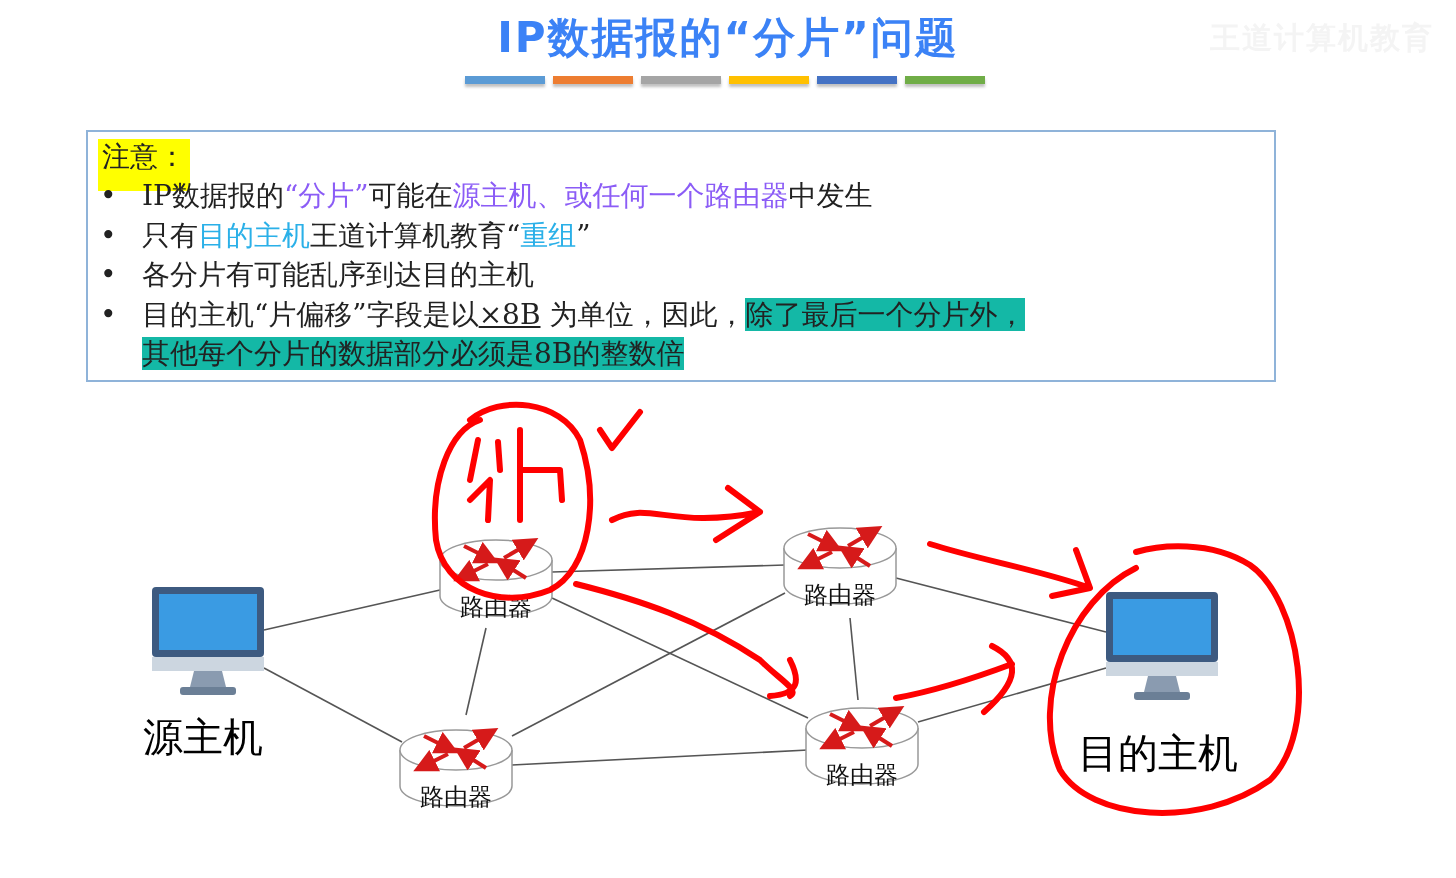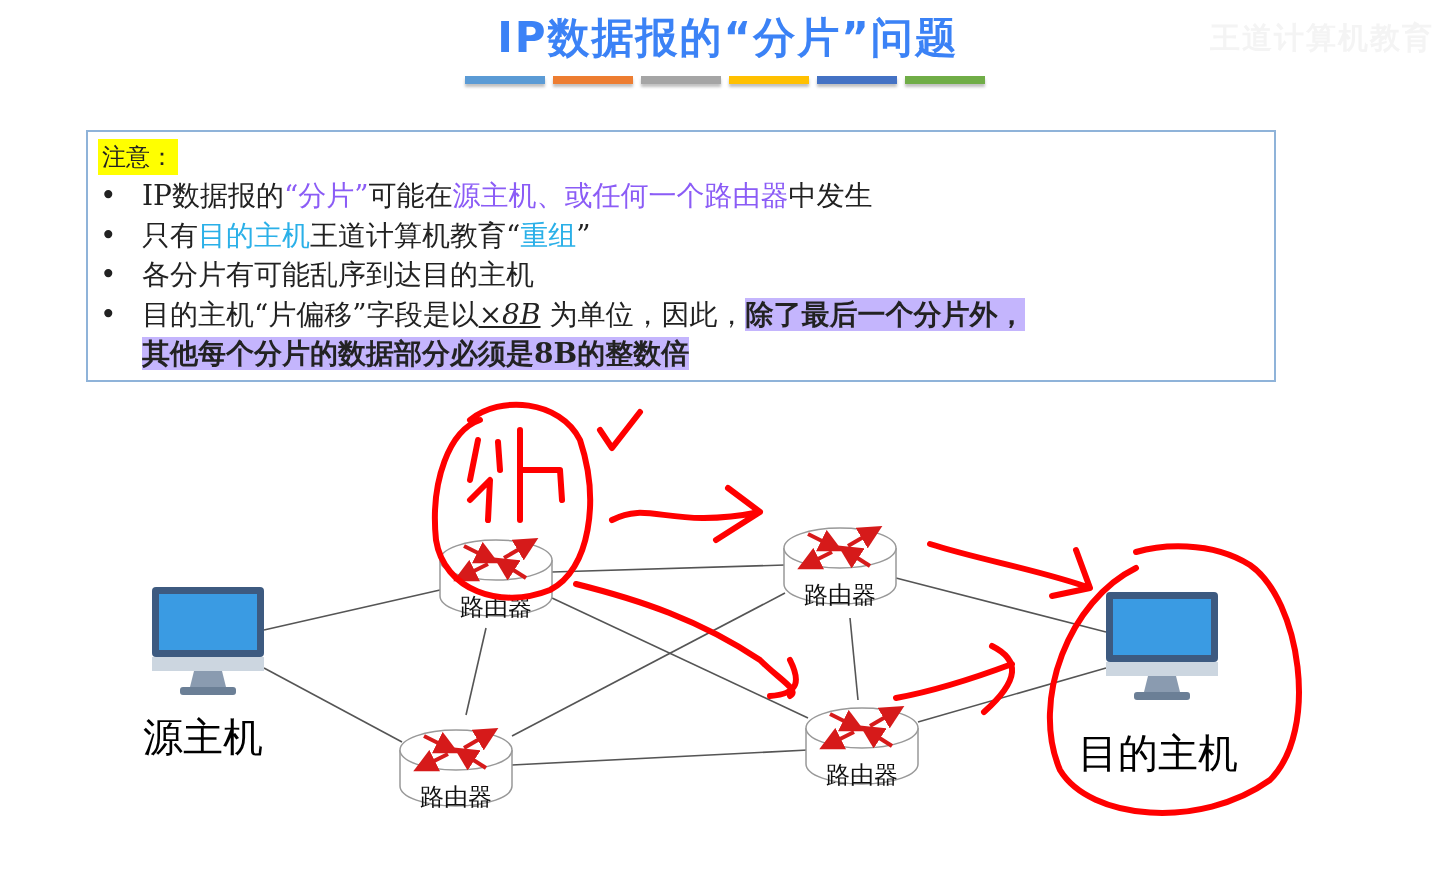--- a/index.html
+++ b/index.html
@@ -5,29 +5,29 @@
   html, body { margin:0; padding:0; }
   body { width:1456px; height:878px; background:#ffffff; position:relative; overflow:hidden;
          font-family:"DejaVu Sans","Liberation Sans",sans-serif; }
   .title { position:absolute; left:0; width:1456px; top:10px; text-align:center;
            font-size:42px; font-weight:bold; color:#3b82f6; letter-spacing:2px; }
   .bars { position:absolute; top:76px; left:465px; display:flex; gap:8px; }
   .bar { width:80px; height:8px; box-shadow:0 3px 3px rgba(0,0,0,0.25); }
   .watermark { position:absolute; top:18px; right:22px; color:#f4f4f4; font-size:30px; font-weight:bold; letter-spacing:2px; }
   .note-box { position:absolute; left:86px; top:130px; width:1190px; height:252px;
               border:2px solid #8fb3d9; box-sizing:border-box; }
-  .note-title { position:absolute; left:98px; top:139px; height:36px; padding:0 4px; background:#ffff00;
-                font-size:24px; line-height:36px; color:#222; font-family:"DejaVu Serif",serif; }
+  .note-title { position:absolute; left:98px; top:139px; height:52px; padding:0 4px; background:#ffff00;
+                font-size:28px; line-height:36px; color:#222; font-family:"DejaVu Serif",serif; }
   .line { position:absolute; left:100px; font-size:28px; line-height:36px; color:#222;
           font-family:"DejaVu Serif",serif; white-space:nowrap; }
   .bullet { display:inline-block; width:42px; }
   .red { color:#8b5cf6; }
   .cyan { color:#2ab0e8; }
-  .hl { background:#c4b5fd;font-weight:bold; }
-  .ul { text-decoration:underline;font-style:italic; }
+  .hl { background:#14b8a6; }
+  .ul { text-decoration:underline; }
   .diagram { position:absolute; left:0; top:0; width:1456px; height:878px; }
   .label { position:absolute; font-size:40px; color:#000000; font-family:"DejaVu Sans",sans-serif; }
   .rlabel { font-family:"DejaVu Sans",sans-serif; font-size:24px; fill:#111; }
 </style>
 </head>
 <body>
 
 <div class="title">IP数据报的“分片”问题</div>
 <div class="bars">
   <div class="bar" style="background:#5b9bd5"></div>

